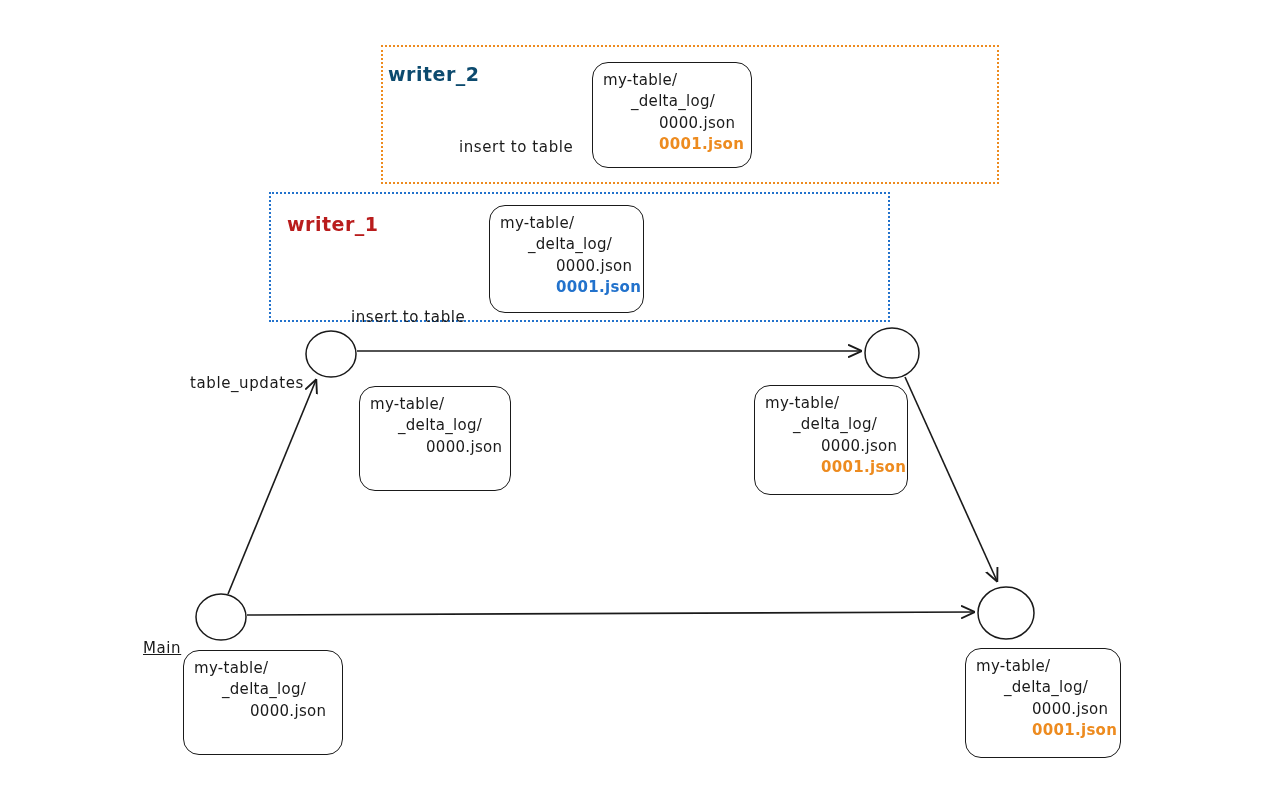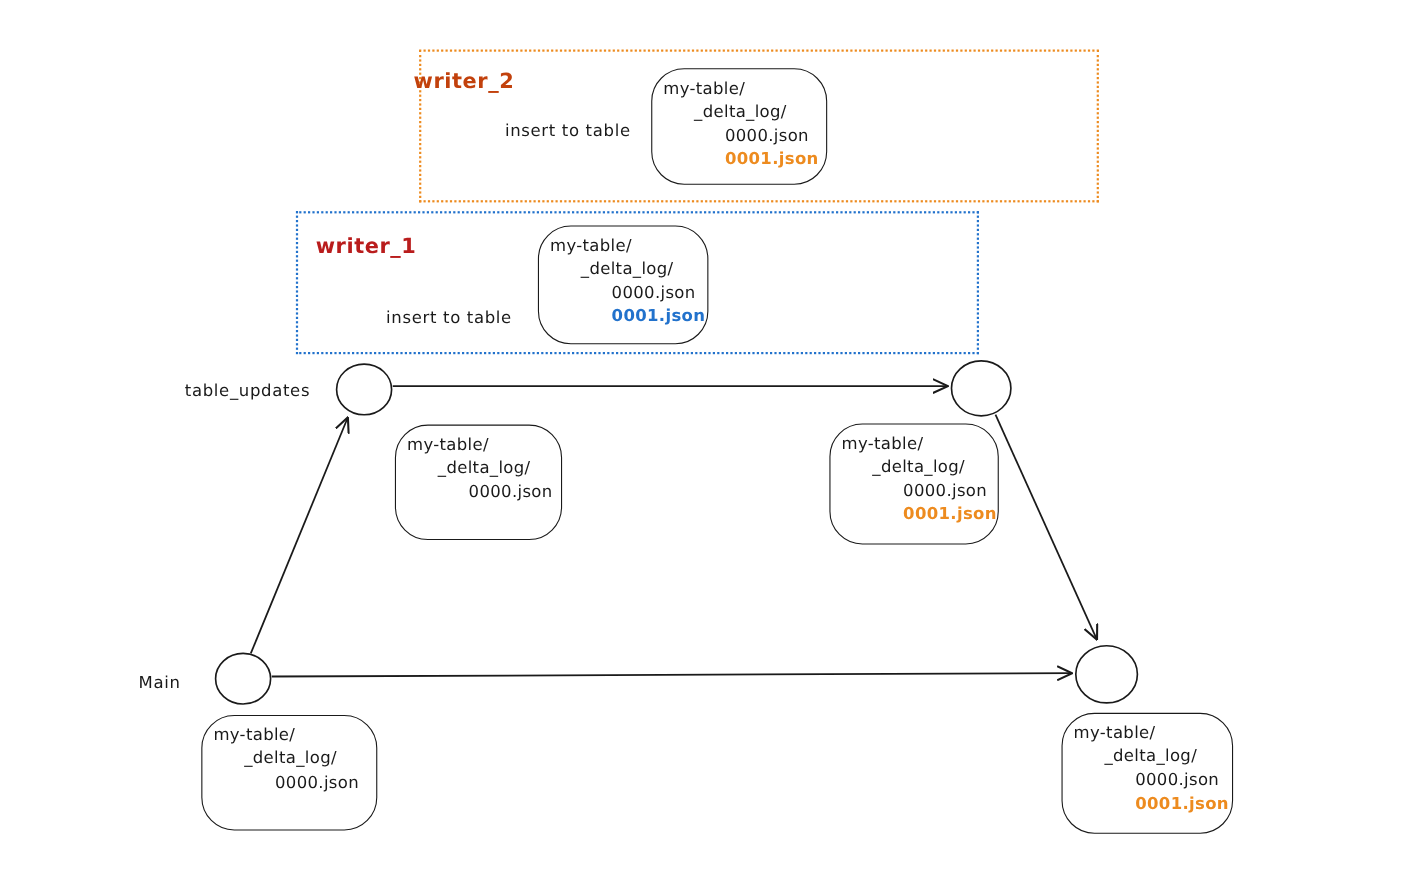--- a/index.html
+++ b/index.html
@@ -41,43 +41,44 @@
 
   
   .group-title {
     position: absolute;
     font-family: "DejaVu Sans", sans-serif;
     font-size: 19px;
     font-weight: 600;
     letter-spacing: 0.5px;
     white-space: nowrap;
   }
-  .group-title.orange { color: #c2410c; left: 376px; top: 63px; }
+  .group-title.orange { color: #0c4a6e; left: 388px; top: 63px; }
   .group-title.blue   { color: #b91c1c; left: 287px; top: 213px; }
 
   
   .hand-label {
     position: absolute;
     font-family: "DejaVu Sans", sans-serif;
     font-size: 15px;
     color: #1a1a1a;
     white-space: nowrap;
     letter-spacing: 0.6px;
+    margin-top: 28px;
   }
   .hand-label.lbl-insert-2      { left: 459px; top: 110px; }
   .hand-label.lbl-insert-1      { left: 351px; top: 280px; }
-  .hand-label.lbl-table-updates { left: 168px; top: 346px; }
-  .hand-label.lbl-main          { left: 126px; top: 611px; }
+  .hand-label.lbl-table-updates { left: 190px; top: 346px; }
+  .hand-label.lbl-main          { left: 143px; top: 611px; text-decoration: underline; }
 
   
   .file-box {
     position: absolute;
     box-sizing: border-box;
     border: 1.6px solid #1a1a1a;
-    border-radius: 30px;
+    border-radius: 16px;
     background: #ffffff;
     padding: 7px 12px 7px 10px;
     display: flex;
     flex-direction: column;
     align-items: flex-start;
     justify-content: flex-start;
   }
   .file-line {
     font-family: "DejaVu Sans", sans-serif;
     font-size: 15px;

